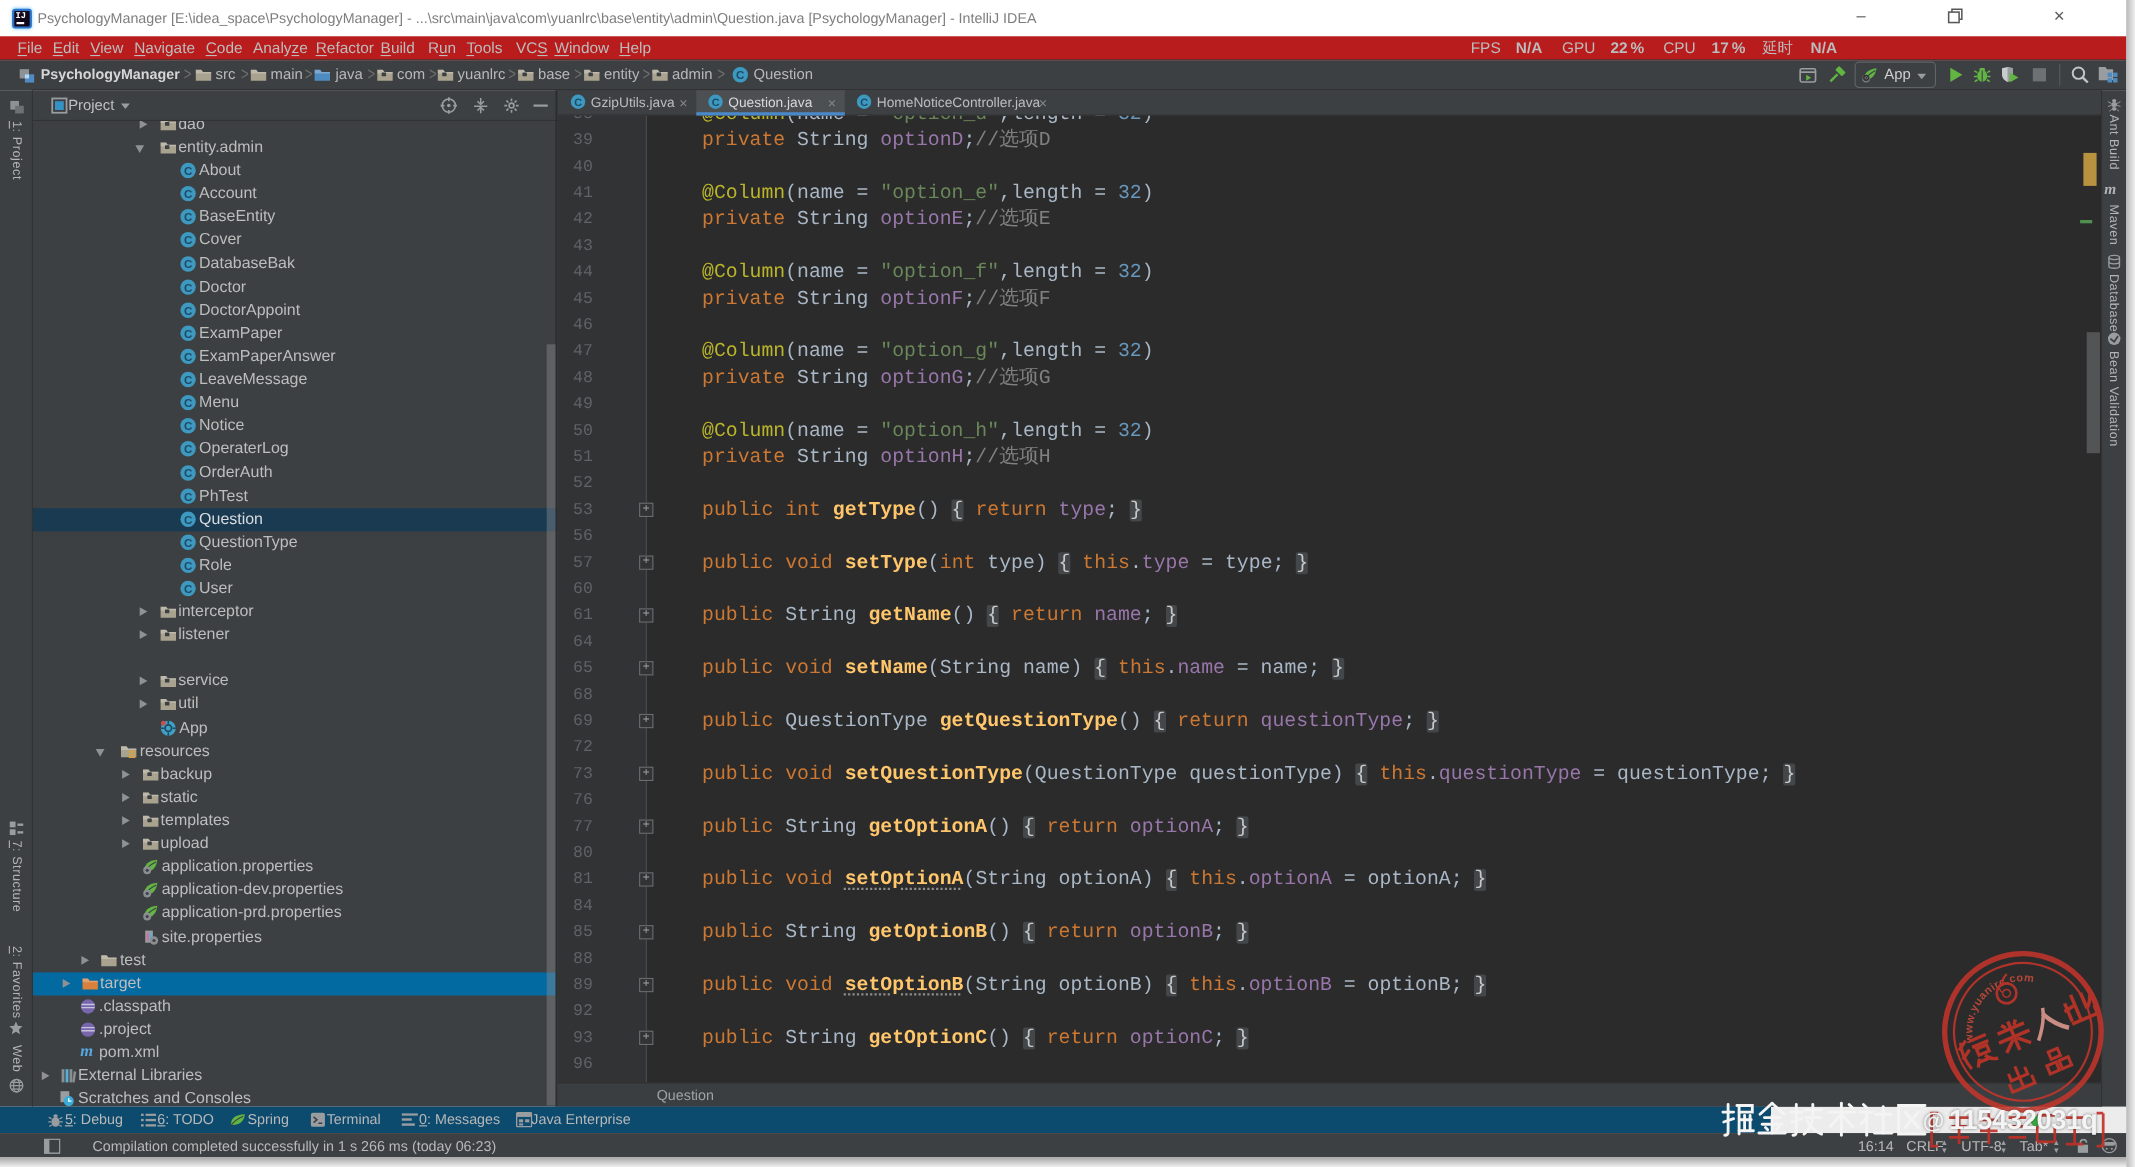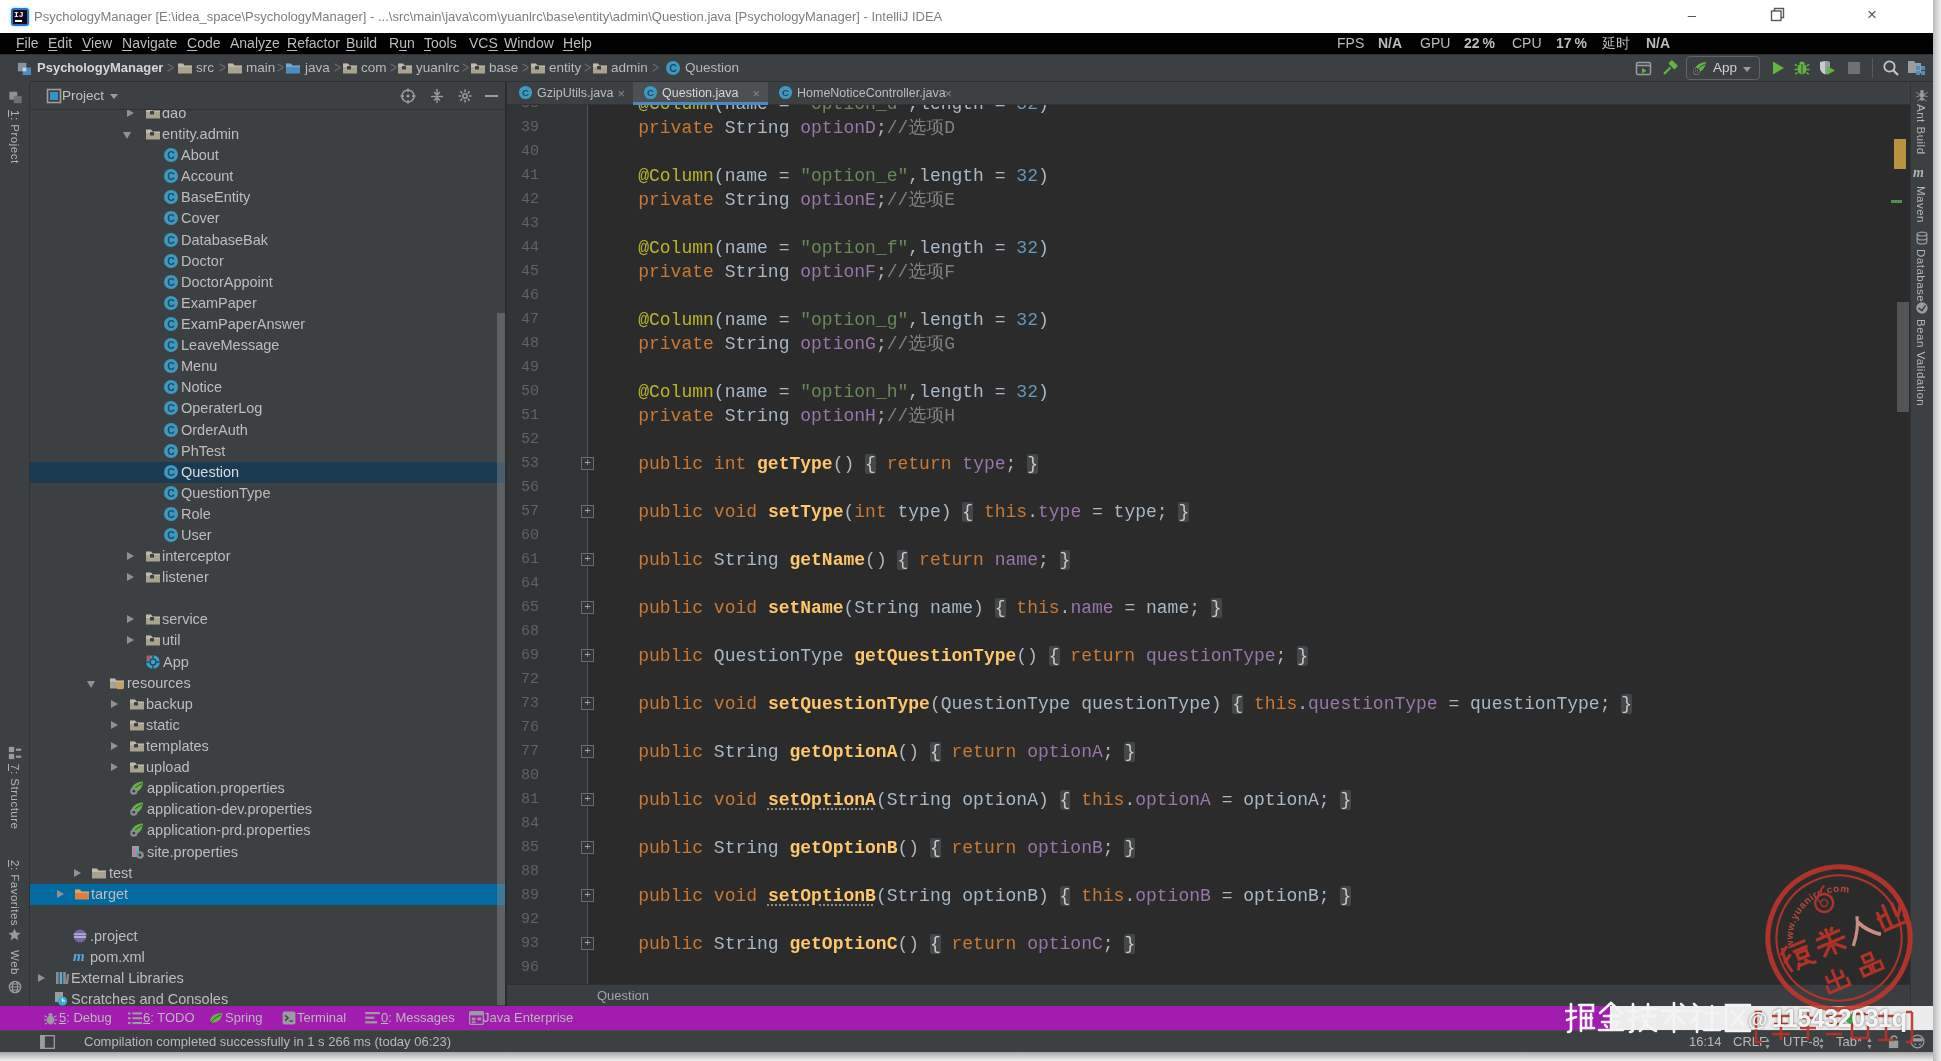--- a/index.html
+++ b/index.html
@@ -6,21 +6,21 @@
 body{font-family:"Liberation Sans",sans-serif;position:relative}
 .abs{position:absolute}
 
 #title{left:0;top:0;width:1933px;height:33px;background:#ffffff}
 #title .txt{left:34px;top:0;height:33px;line-height:34px;font-size:13px;color:#7e7e7e;white-space:nowrap}
 #logo{left:11px;top:8px;width:18px;height:18px;border-radius:3px;background:#12081c;border:2px solid #2b74c8;box-shadow:0 0 3px #7ec8ff}
 #logo .ij{left:1px;top:0px;width:14px;font-size:8px;font-weight:bold;color:#fff;font-family:"Liberation Mono",monospace;letter-spacing:0px}
 #logo .ul{left:2px;bottom:2px;width:7px;height:2px;background:#fff}
 .winbtn{top:0;width:46px;height:30px;color:#585858;font-size:15px;text-align:center;line-height:30px}
 
-#menu{left:0;top:33px;width:1933px;height:22px;background:#000000;border-bottom:1px solid #323232}
+#menu{left:0;top:33px;width:1933px;height:22px;background:#b91c1c;border-bottom:1px solid #323232}
 #menu span.mi{position:absolute;top:0;height:22px;line-height:21px;font-size:14px;color:#bcbcbc}
 #menu u{text-decoration:underline;text-underline-offset:2px}
 
 #crumbs{left:30px;top:55px;width:1903px;height:27px;background:#3d4043;border-bottom:1px solid #303030}
 #crumbs .ci{position:absolute;top:0;height:26px;line-height:26px;font-size:13.5px;color:#b8b8b8;white-space:nowrap}
 #crumbs .sep{color:#6e6e6e;font-size:11px}
 #lcorner{left:0;top:55px;width:30px;height:27px;background:#3d4043}
 
 #lstripe{left:0;top:82px;width:30px;height:924px;background:#3d4043;border-right:1px solid #323232}
 .vlab{position:absolute;writing-mode:vertical-rl;font-size:11.5px;color:#b4b4b4;letter-spacing:0.5px;white-space:nowrap}
@@ -49,21 +49,21 @@
 #code{left:595px;top:92px;color:#a9b7c6}
 .k{color:#cc7832}.an{color:#bbb529}.s{color:#6a8759}.nu{color:#6897bb}.f{color:#9876aa}.m{color:#ffc66b}.cm{color:#808080}
 .fb{background:#43474a;color:#c8c8c8;border-radius:2px}
 .wavy{text-decoration:underline dotted #8c8c8c 1.5px;text-underline-offset:3px}
 #foldline{left:587px;top:105px;width:1px;height:879px;background:#505254}
 .foldbox{position:absolute;left:581px;width:13px;height:13px;border:1px solid #6a6d6f;background:#313335;color:#9da1a4;font-size:11px;line-height:11px;text-align:center;font-family:"Liberation Mono",monospace}
 #bcrumb{left:507px;top:984px;width:1403px;height:22px;background:#3b3e40;border-top:1px solid #2f2f2f;color:#9da3a8;font-size:13px;line-height:21px}
 
 #rstripe{left:1910px;top:82px;width:23px;height:924px;background:#3d4043;border-left:1px solid #323232}
 
-#bstripe{left:0px;top:1006px;width:1610px;height:24px;background:#a21caf}
+#bstripe{left:0px;top:1006px;width:1610px;height:24px;background:#0c4a6e}
 #bstripe .bi{position:absolute;top:0;height:24px;line-height:24px;font-size:13px;color:#b8b8b8;white-space:nowrap}
 #status{left:0px;top:1030px;width:1933px;height:22px;background:#3d4043;border-top:1px solid #4a4a4a;font-size:13px;color:#b8b8b8}
 #status .si{position:absolute;top:0;height:22px;line-height:21px;white-space:nowrap}
 
 #redge{left:1933px;top:0;width:8px;height:1061px;background:linear-gradient(to right,#b9b9b9,#efefef)}
 #bedge{left:0;top:1052px;width:1933px;height:9px;background:linear-gradient(to bottom,#a6a6a6,#f0f0f0)}
 svg{display:block}
 </style></head><body>
 
 <div class="abs" id="title">
@@ -557,20 +557,27 @@
       </svg>
 <span class="tt" style="left:79px">test</span>
 </div>
 <div class="trow" style="top:774px;background:#0369a1;">
 <div class="ar arr" style="left:27px"></div>
 <svg class="abs ic" style="left:44px;top:2px" width="16" height="16" viewBox="0 0 16 16">
         <path d="M1 3.5 h5 l1.5 2 h7.5 v8 h-14 z" fill="#d8803c"></path>
         <path d="M1 3.5 h5 l1.5 2 h7.5 v1.4 h-14 z" fill="rgba(255,255,255,0.25)"></path>
       </svg>
 <span class="tt" style="left:61px">target</span>
+</div>
+<div class="trow" style="top:795px;">
+<svg class="abs ic" style="left:42px;top:2px" width="16" height="16" viewBox="0 0 16 16">
+        <circle cx="8" cy="8" r="6.5" fill="#7766ab"></circle>
+        <path d="M2 6.2 H14 M2 9 H14" stroke="#c6c2dd" stroke-width="1.3"></path>
+      </svg>
+<span class="tt" style="left:60px">.classpath</span>
 </div>
 <div class="trow" style="top:816px;">
 <svg class="abs ic" style="left:42px;top:2px" width="16" height="16" viewBox="0 0 16 16">
         <circle cx="8" cy="8" r="6.5" fill="#7766ab"></circle>
         <path d="M2 6.2 H14 M2 9 H14" stroke="#c6c2dd" stroke-width="1.3"></path>
       </svg>
 <span class="tt" style="left:60px">.project</span>
 </div>
 <div class="trow" style="top:837px;">
 <div class="abs ic" style="left:43px;top:-1px;width:16px;height:16px;color:#56a8e1;font-weight:bold;font-style:italic;font-size:15px;font-family:'Liberation Serif',serif">m</div>

